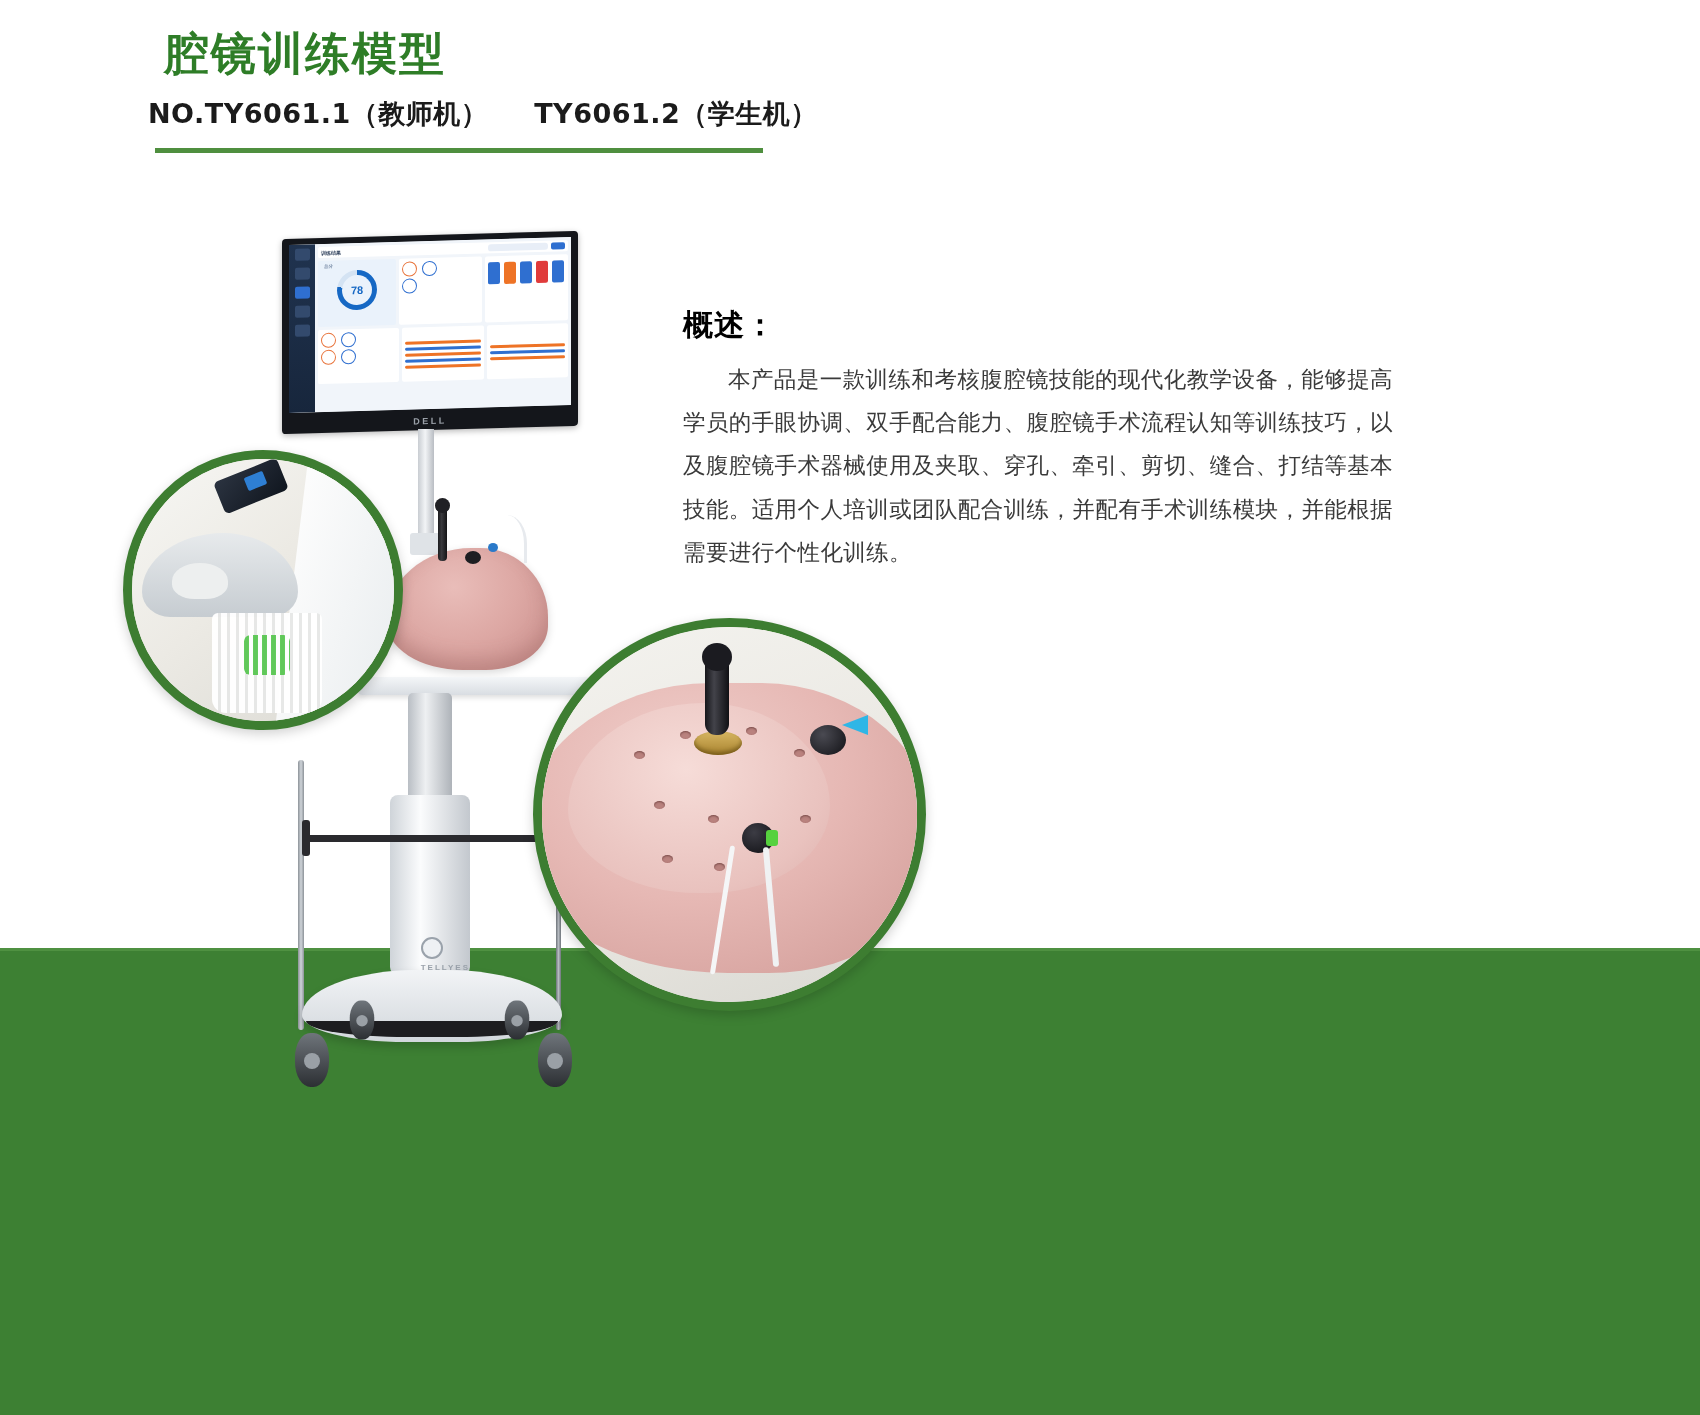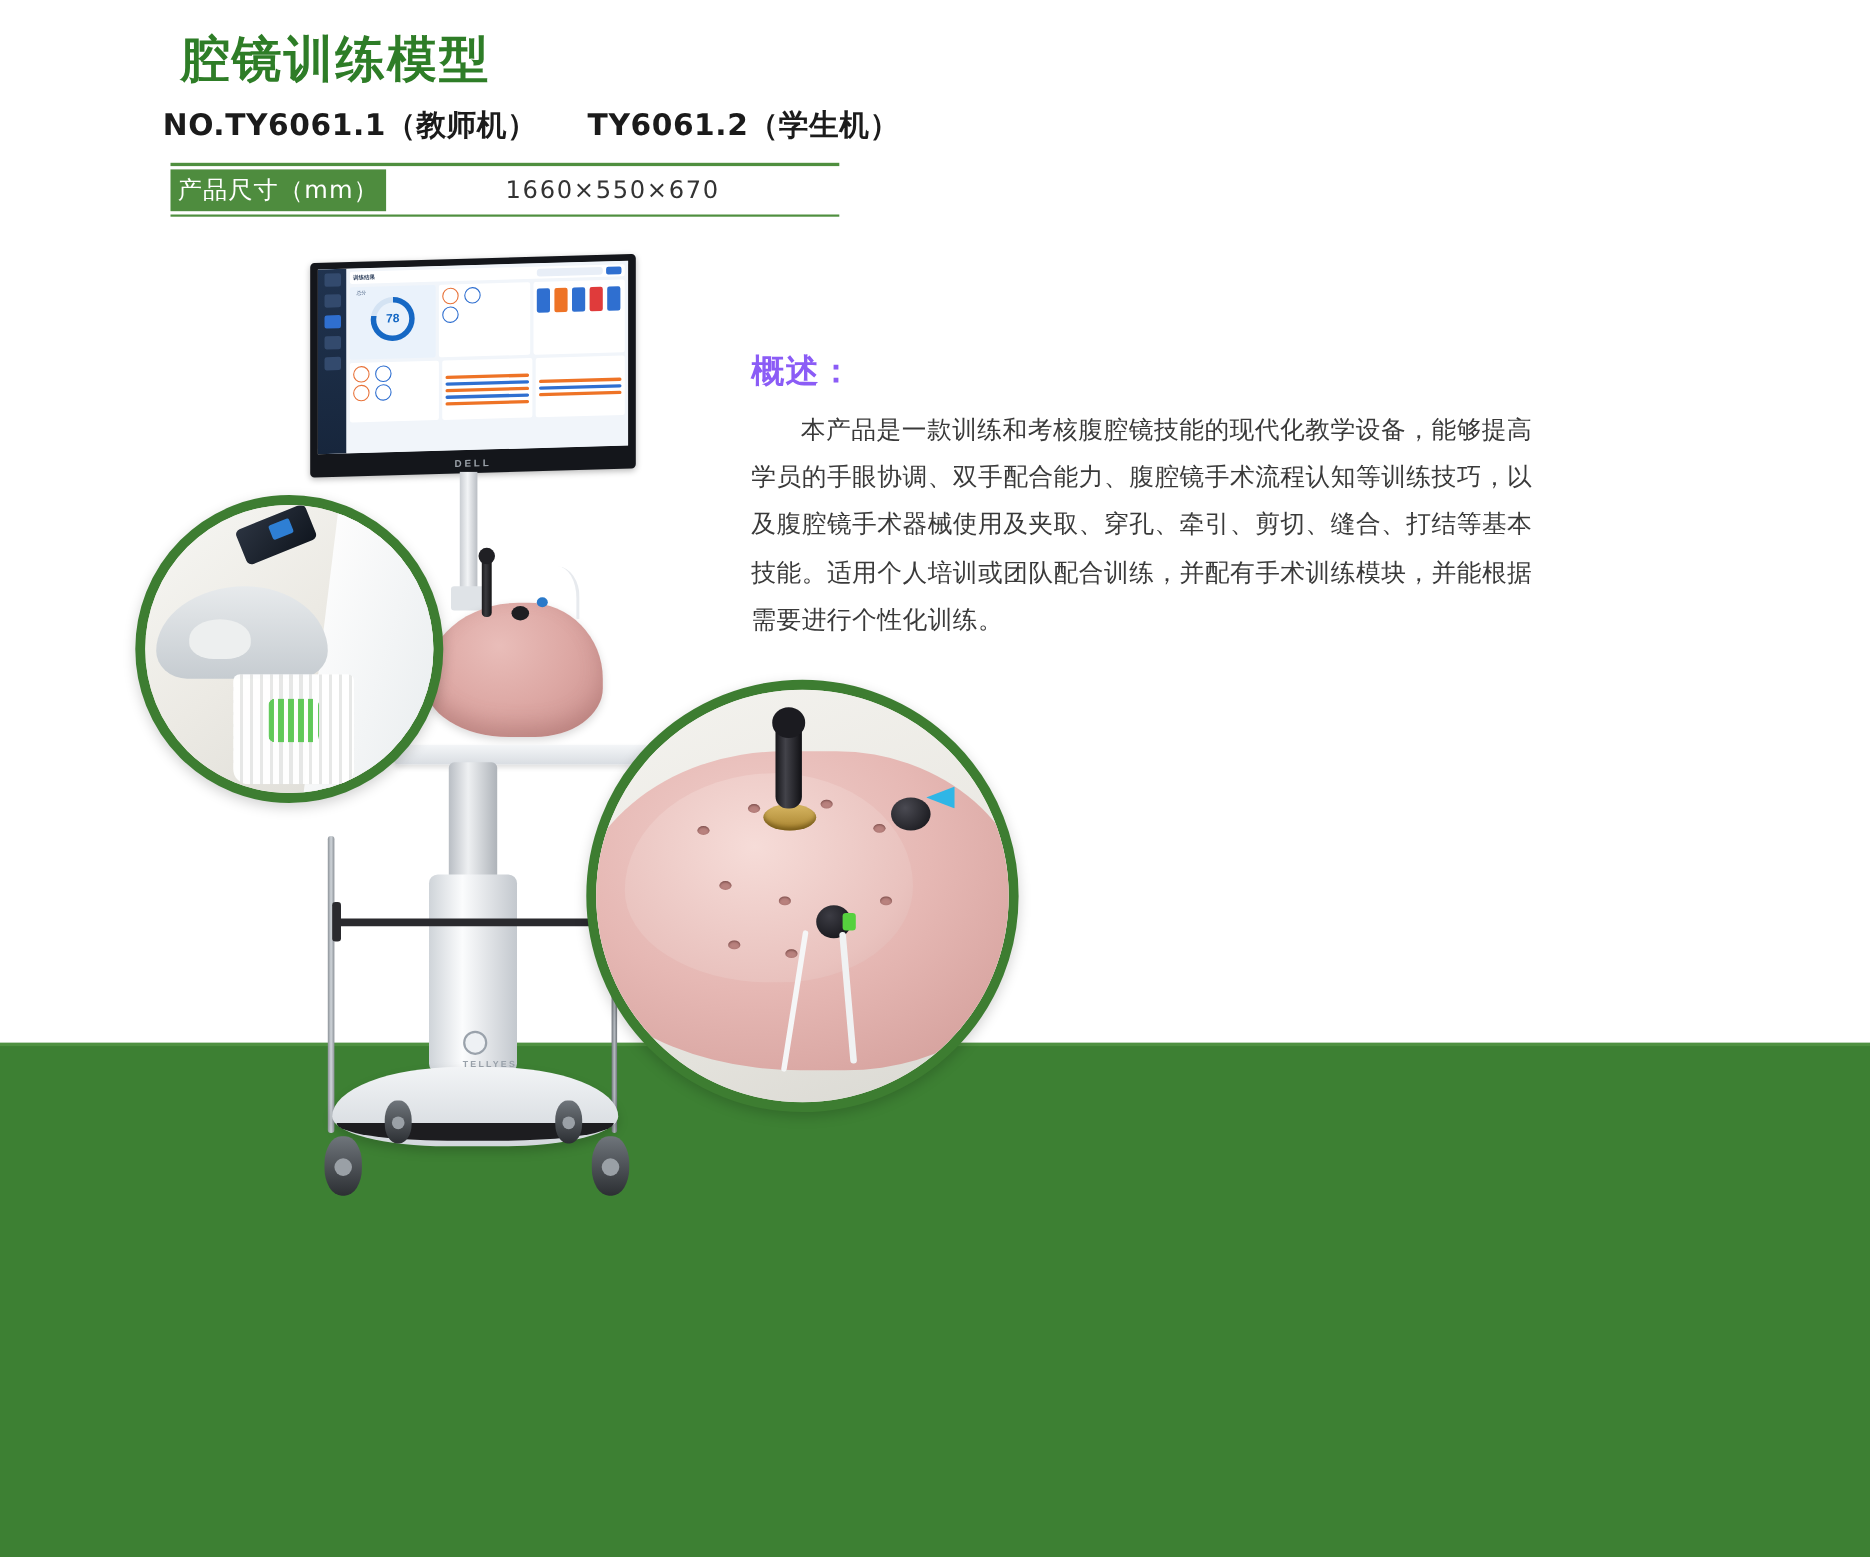--- a/index.html
+++ b/index.html
@@ -52,21 +52,21 @@
   }
   .spec-value{
     flex:1;display:flex;align-items:center;justify-content:center;
     font-size:22px;color:#333333;letter-spacing:1.5px;
     font-family:"DejaVu Sans","Liberation Sans",sans-serif;
   }
 
   
   .overview{position:absolute;left:683px;top:305px;width:710px;z-index:6;}
   .overview-heading{
-    font-size:30px;font-weight:bold;color:#8b5cf6;margin:12px 0 12px 0;
+    font-size:30px;font-weight:bold;color:#000000;margin:0 0 12px 0;
     letter-spacing:1px;
     font-family:"DejaVu Sans","Liberation Sans",sans-serif;
   }
   .overview-body{
     font-size:22.5px;color:#3a3a3a;line-height:1.92;
     text-indent:2em;text-align:justify;margin:0;
     letter-spacing:.4px;
     font-family:"DejaVu Sans","Liberation Sans",sans-serif;
   }
 
@@ -268,24 +268,20 @@
     <h1 class="product-title">腔镜训练模型</h1>
     <div class="product-model">
       <span>NO.TY6061.1（教师机）</span>
       <span class="model-gap"></span>
       <span>TY6061.2（学生机）</span>
     </div>
   </div>
 
   <div class="spec-table">
     <div class="spec-rule"></div>
-    <div class="spec-row">
-      <div class="spec-label">产品尺寸（mm）</div>
-      <div class="spec-value">1660×550×670</div>
-    </div>
     <div class="spec-rule bottom"></div>
   </div>
 
   <div class="overview">
     <div class="overview-heading">概述：</div>
     <p class="overview-body">本产品是一款训练和考核腹腔镜技能的现代化教学设备，能够提高学员的手眼协调、双手配合能力、腹腔镜手术流程认知等训练技巧，以及腹腔镜手术器械使用及夹取、穿孔、牵引、剪切、缝合、打结等基本技能。适用个人培训或团队配合训练，并配有手术训练模块，并能根据需要进行个性化训练。</p>
   </div>
 
   <div class="photo-stage">
 

